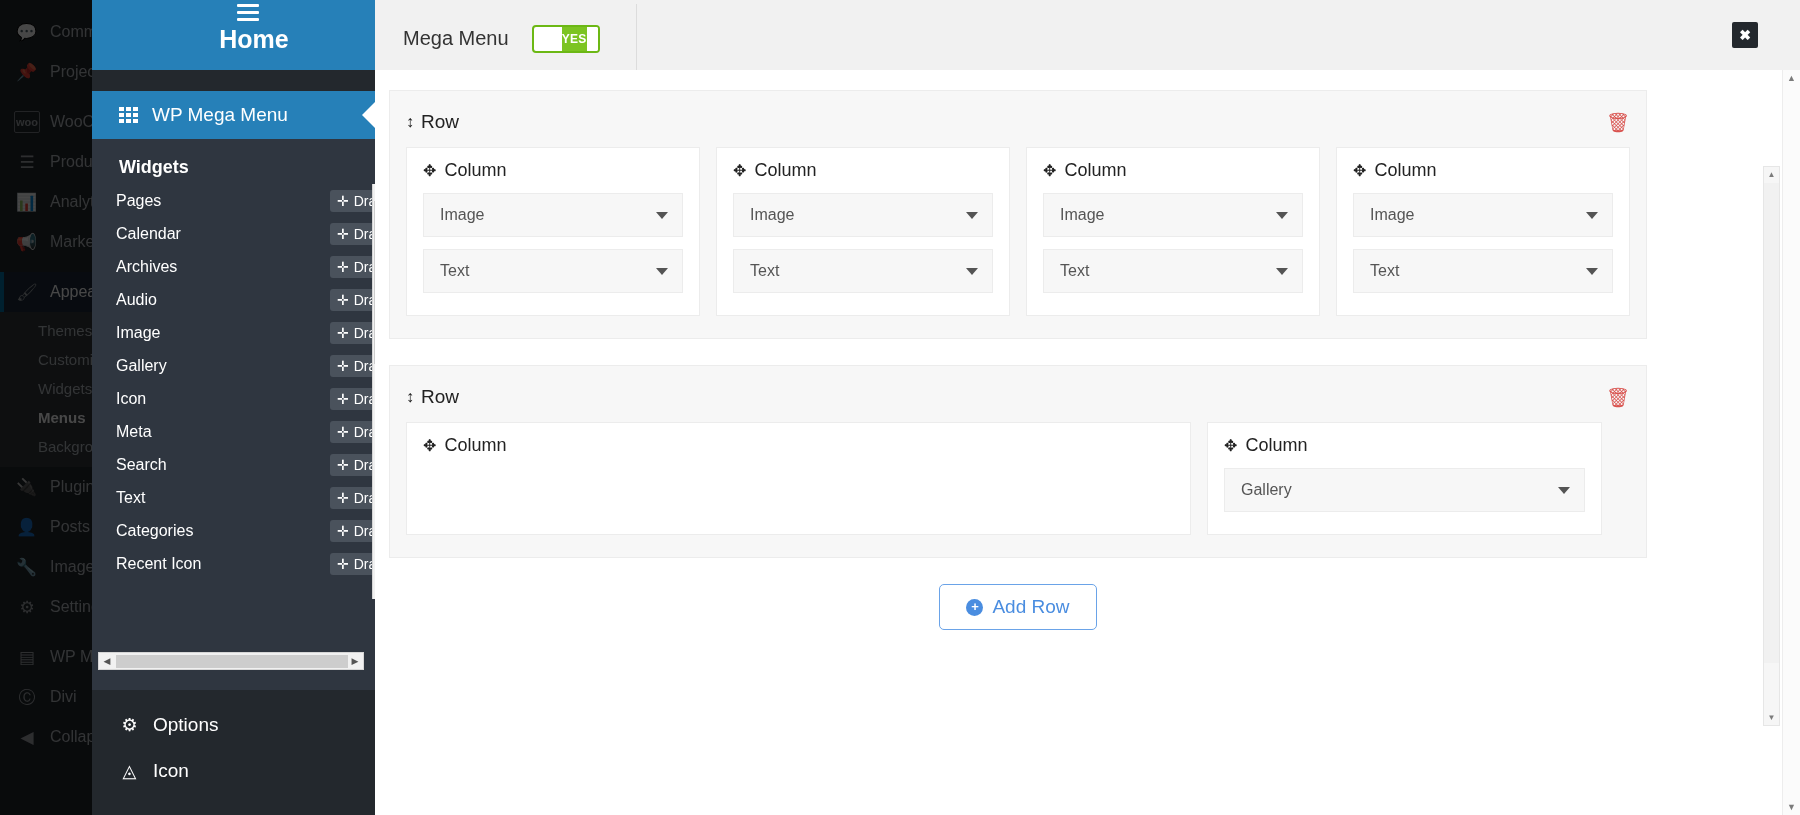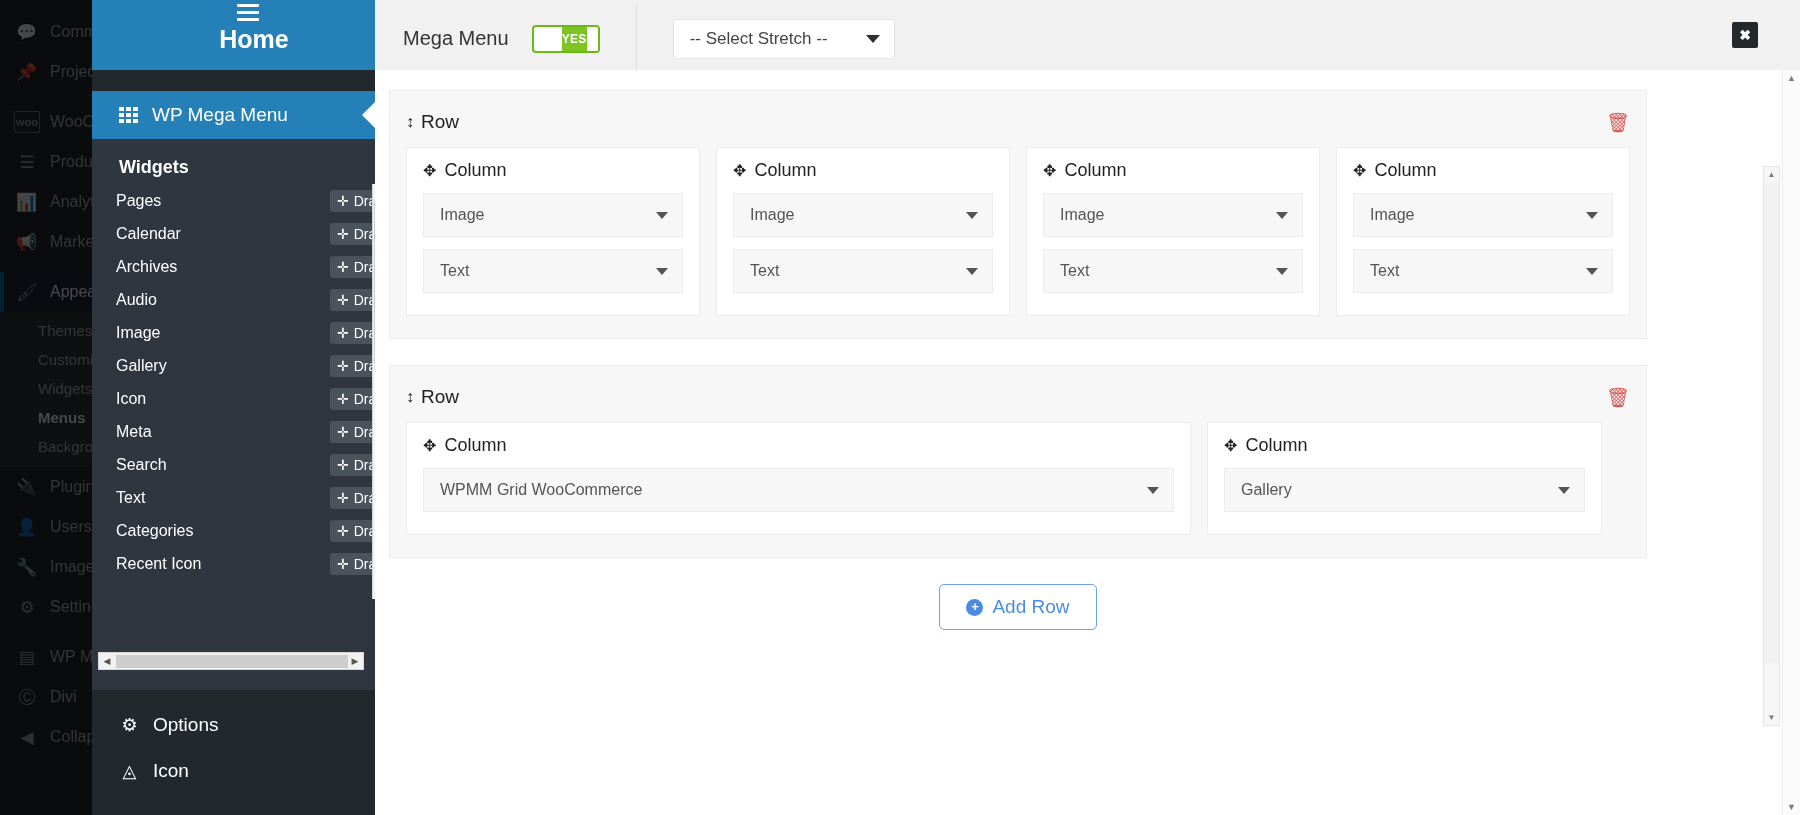--- a/index.html
+++ b/index.html
@@ -411,21 +411,21 @@
       <div class="wp-sub">Widgets</div>
       <div class="wp-sub cur">Menus</div>
       <div class="wp-sub">Background</div>
     </div>
     <div class="wp-menu-item">
       <span class="wpico">🔌</span>
       <span>Plugins</span>
     </div>
     <div class="wp-menu-item">
       <span class="wpico">👤</span>
-      <span>Users</span>
+      <span>Posts</span>
     </div>
     <div class="wp-menu-item">
       <span class="wpico">🔧</span>
       <span>Image</span>
     </div>
     <div class="wp-menu-item">
       <span class="wpico">⚙</span>
       <span>Settings</span>
     </div>
     <div style="height:10px"></div>
@@ -592,24 +592,20 @@
 
   <div id="right">
 
     <div id="mm-header">
       <div id="mm-label">Mega Menu</div>
       <div class="toggle">
         <div class="on">YES</div>
         <div class="knob"></div>
       </div>
       <div id="hdr-divider"></div>
-      <div id="stretch-select">
-        <span>-- Select Stretch --</span>
-        <span class="chev"></span>
-      </div>
       <div id="mm-close">✖</div>
     </div>
 
     <div id="builder">
       <div id="builder-inner">
 
         <div class="row-block">
           <div class="row-head">
             <div class="row-title">
               <span class="updown">↕</span>
@@ -684,24 +680,20 @@
               <span>Row</span>
             </div>
             <div class="trash">🗑</div>
           </div>
           <div class="cols r2">
             <div class="col-block c-wide">
               <div class="col-title">
                 <span class="mv4">✥</span>
                 <span>Column</span>
               </div>
-              <div class="wsel">
-                <span>WPMM Grid WooCommerce</span>
-                <span class="caret"></span>
-              </div>
             </div>
             <div class="col-block c-narrow">
               <div class="col-title">
                 <span class="mv4">✥</span>
                 <span>Column</span>
               </div>
               <div class="wsel">
                 <span>Gallery</span>
                 <span class="caret"></span>
               </div>

